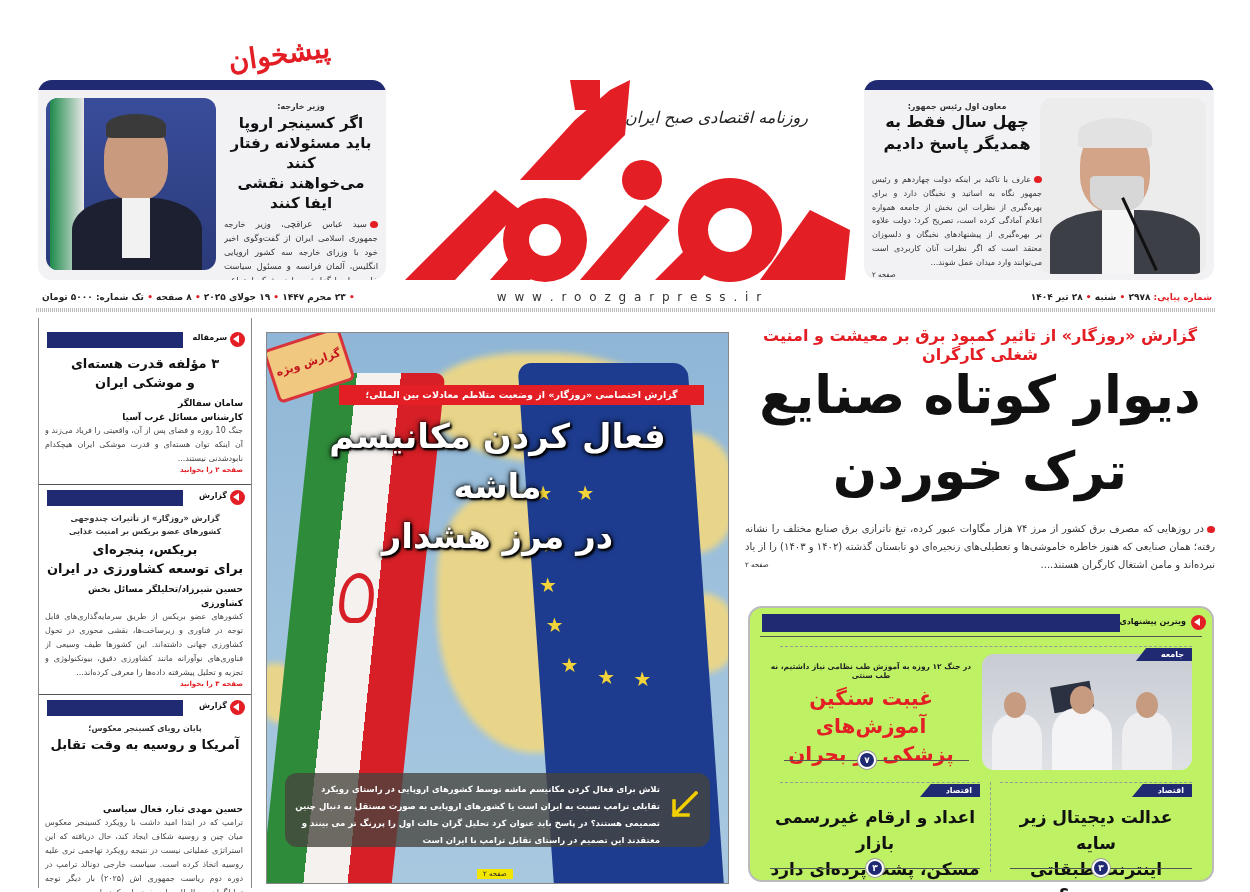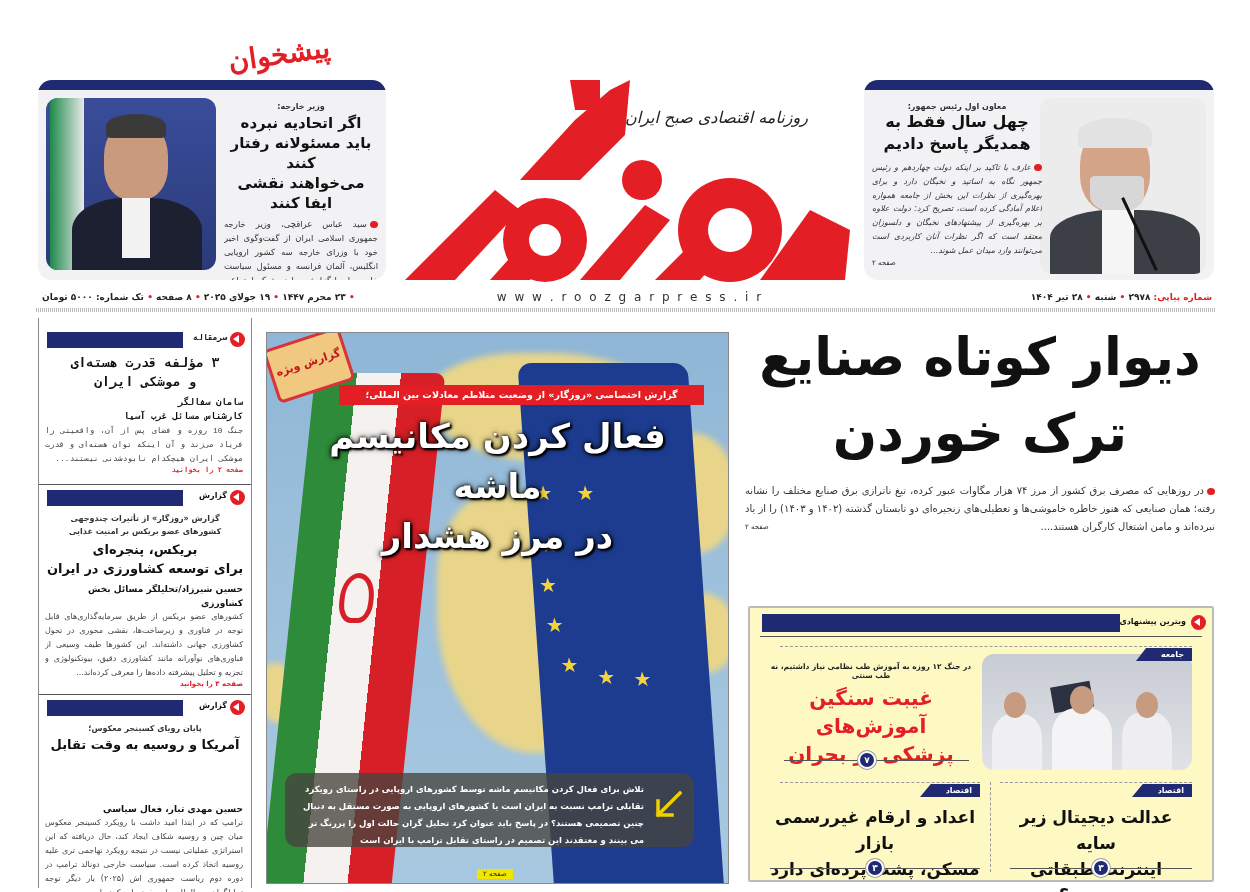--- a/index.html
+++ b/index.html
@@ -42,32 +42,32 @@
   .flag-ir { position: absolute; left: 20px; top: 40px; width: 130px; height: 540px; transform: skewX(-6deg);
     background: linear-gradient(90deg, #2e8b3a 0 32%, #f4f1ee 32% 66%, #d61f26 66% 100%); border-radius: 10px; }
   .flag-ir .emb { position: absolute; left: 48px; top: 200px; width: 34px; height: 50px; border: 5px solid #d61f26; border-radius: 50% 50% 40% 40%; }
   .flag-eu { position: absolute; left: 270px; top: 30px; width: 170px; height: 560px; background: #1d3c8f; border-radius: 14px; transform: skewX(4deg); }
   .star { position: absolute; color: #f2d33a; font-size: 20px; }
   .stamp { position: absolute; left: 2px; top: 4px; width: 80px; height: 56px; transform: rotate(-18deg);
     border: 3px solid #d8323a; border-radius: 6px; background: #f1c880; color: #c4151c; font-weight: bold; font-size: 11px; text-align: center; line-height: 46px; }
   .feat-kicker { position: absolute; left: 72px; top: 52px; width: 365px; height: 20px; background: #e31e24; color: #fff; font-size: 9.5px; font-weight: bold; text-align: center; line-height: 20px; }
   .feat-title { position: absolute; left: 20px; right: 20px; top: 78px; text-align: center; color: #fff; font-weight: bold; font-size: 34px; line-height: 50px;
     text-shadow: 0 0 3px #000, 0 0 6px #000, 2px 2px 2px #000; }
-  .feat-caption { position: absolute; left: 18px; right: 34px; top: 440px; height: 74px; background: rgba(70,68,62,0.78); border-radius: 12px;
+  .feat-caption { position: absolute; left: 18px; right: 18px; top: 440px; height: 74px; background: rgba(70,68,62,0.78); border-radius: 12px;
     color: #fff; font-size: 8.5px; font-weight: bold; line-height: 17px; padding: 8px 50px 8px 10px; text-align: right; }
   .feat-arrow { position: absolute; right: 12px; top: 18px; width: 28px; height: 28px; }
   .feat-ref { position: absolute; left: 210px; bottom: 4px; background: #f2e500; font-size: 7px; padding: 1px 6px; color: #222; }
 
   
   .supra { font-weight: bold; font-size: 16px; color: #e31e24; text-align: center; }
   .headline { font-weight: bold; font-size: 52px; line-height: 62px; text-align: center; color: #111; letter-spacing: -1px; }
   .lead { font-size: 10px; line-height: 18px; color: #333; text-align: justify; }
 
   
-  .vitrin { position: absolute; left: 748px; top: 606px; width: 466px; height: 276px; border: 2px solid #bbb; border-radius: 2px; background: #fef9c3; }
+  .vitrin { position: absolute; left: 748px; top: 606px; width: 466px; height: 276px; border: 2px solid #bbb; border-radius: 14px; background: #bef264; }
   .tag { position: absolute; background: #202a72; color: #fff; font-size: 8px; font-weight: bold; padding: 2px 8px 2px 6px; clip-path: polygon(18% 0, 100% 0, 100% 100%, 0 100%); text-align: right; }
   .pg-circle { position: absolute; width: 18px; height: 18px; border-radius: 50%; background: #202a72; border: 2px solid #fff; box-shadow: 0 0 0 1px #999; color: #fff; font-size: 9px; font-weight: bold; text-align: center; line-height: 14px; }
   .hr { position: absolute; height: 1px; background: #555; }
   .dotline { position: absolute; height: 0; border-top: 1px dashed #999; }
   .vt-title { font-weight: bold; font-size: 17px; line-height: 26px; text-align: center; color: #111; }
   .watermark-fa { position: absolute; font-family: "DejaVu Serif", serif; font-weight: bold; color: #e31e24; }
 </style>
 </head>
 <body>
 
@@ -78,21 +78,21 @@
   <div class="bar"></div>
   <div class="photo" style="left:8px; top:18px; width:170px; height:172px; background: linear-gradient(180deg,#3a4d9a 0%,#2a3a7a 100%);">
     <div class="abs" style="left:4px; top:0; width:34px; height:172px; background:linear-gradient(90deg,#1d8a4a,#e8e8e8);"></div>
     <div class="abs" style="left:58px; top:22px; width:64px; height:80px; background:#c99a7d; border-radius:45% 45% 40% 40%;"></div>
     <div class="abs" style="left:60px; top:16px; width:60px; height:24px; background:#3a3a3a; border-radius:50% 50% 10% 10%;"></div>
     <div class="abs" style="left:26px; top:100px; width:130px; height:80px; background:#1c2030; border-radius:40% 40% 0 0;"></div>
     <div class="abs" style="left:76px; top:100px; width:28px; height:60px; background:#f2f2f2;"></div>
   </div>
   <div class="abs" style="left:186px; top:22px; width:154px;">
     <div class="kicker" style="margin-bottom:2px;">وزیر خارجه:</div>
-    <div class="top-title">اگر اتحادیه نبرده</div>
+    <div class="top-title">اگر کسینجر اروپا</div>
     <div class="top-title">باید مسئولانه رفتار کنند</div>
     <div class="top-title">می‌خواهند نقشی ایفا کنند</div>
     <div class="top-body" style="margin-top:4px; height:84px; overflow:hidden;">
       <span class="bullet"></span><span>سید عباس عراقچی، وزیر خارجه جمهوری اسلامی ایران از گفت‌وگوی اخیر خود با وزرای خارجه سه کشور اروپایی انگلیس، آلمان فرانسه و مسئول سیاست خارجی اروپا گزارشی را در شبکه اجتماعی ایکس منتشر کرد...</span>
     </div>
 
   </div>
 </div>
 
 <div class="abs" style="left:400px; top:80px; width:450px; height:205px;">
@@ -124,21 +124,21 @@
     <div class="abs" style="left:38px; top:20px; width:74px; height:30px; background:#e2e2e2; border-radius:50% 50% 10% 10%;"></div>
     <div class="abs" style="left:50px; top:78px; width:54px; height:36px; background:#d7d7d7; border-radius:10% 10% 45% 45%;"></div>
     <div class="abs" style="left:10px; top:112px; width:150px; height:70px; background:#3c3f46; border-radius:40% 40% 0 0;"></div>
     <div class="abs" style="left:62px; top:112px; width:32px; height:64px; background:#f5f5f5;"></div>
     <div class="abs" style="left:98px; top:96px; width:3px; height:80px; background:#111; transform:rotate(-25deg);"></div>
   </div>
   <div class="abs" style="left:8px; top:22px; width:170px;">
     <div class="kicker">معاون اول رئیس جمهور:</div>
     <div class="top-title" style="font-size:16px; line-height:22px;">چهل سال فقط به</div>
     <div class="top-title" style="font-size:16px; line-height:22px;">همدیگر پاسخ دادیم</div>
-    <div class="top-body" style="margin-top:6px; height:98px; overflow:hidden; font-size:8px; line-height:13.8px;font-style:italic;">
+    <div class="top-body" style="margin-top:18px; height:98px; overflow:hidden; font-size:8px; line-height:13.8px;">
       <span class="bullet"></span><span>عارف با تاکید بر اینکه دولت چهاردهم و رئیس جمهور نگاه به اساتید و نخبگان دارد و برای بهره‌گیری از نظرات این بخش از جامعه همواره اعلام آمادگی کرده است، تصریح کرد: دولت علاوه بر بهره‌گیری از پیشنهادهای نخبگان و دلسوزان معتقد است که اگر نظرات آنان کاربردی است می‌توانند وارد میدان عمل شوند...</span>
     </div>
     <div class="page-ref" style="text-align:left;">صفحه ۲</div>
   </div>
 </div>
 
 <div class="abs dateline" style="right:38px; top:292px;">
   <span class="red">شماره پیاپی:</span>
   <span>۲۹۷۸</span>
   <span class="red">•</span>
@@ -153,21 +153,21 @@
   <span>۱۹ جولای ۲۰۲۵</span>
   <span class="red">•</span>
   <span>۸ صفحه</span>
   <span class="red">•</span>
   <span>تک شماره: ۵۰۰۰ تومان</span>
 </div>
 <div class="abs rule" style="left:36px; top:308px; width:1180px;"></div>
 
 <div class="abs side-box" style="left:38px; top:318px; width:214px; height:570px;">
 
-  <div style="position:absolute; top:12px; left:0; right:0; height:152px;font-family:Liberation Mono, monospace;">
+  <div style="position:absolute; top:12px; left:0; right:0; height:152px;">
     <div class="sec-head">
       <div class="navybar"></div>
       <div class="label">سرمقاله</div>
       <div class="icon"></div>
     </div>
     <div class="side-title" style="margin-top:6px;">۳ مؤلفه قدرت هسته‌ای</div>
     <div class="side-title">و موشکی ایران</div>
     <div style="padding:4px 8px 0 6px;">
       <div class="side-author">سامان سفالگر</div>
       <div class="side-author">کارشناس مسائل غرب آسیا</div>
@@ -239,20 +239,21 @@
   <div class="feat-caption">
     <svg class="feat-arrow" viewBox="0 0 28 28">
       <path d="M26 2 L4 24 M4 24 L4 10 M4 24 L18 24" stroke="#f2d000" stroke-width="3.5" fill="none" stroke-linecap="square"></path>
     </svg>
     <span>تلاش برای فعال کردن مکانیسم ماشه توسط کشورهای اروپایی در راستای رویکرد تقابلی ترامپ نسبت به ایران است یا کشورهای اروپایی به صورت مستقل به دنبال چنین تصمیمی هستند؟ در پاسخ باید عنوان کرد تحلیل گران حالت اول را پررنگ تر می بینند و معتقدند این تصمیم در راستای تقابل ترامپ با ایران است</span>
   </div>
   <div class="feat-ref">صفحه ۲</div>
 </div>
 
 <div class="abs" style="left:745px; top:326px; width:470px;">
+  <div class="supra">گزارش «روزگار» از تاثیر کمبود برق بر معیشت و امنیت شغلی کارگران</div>
   <div class="headline">دیوار کوتاه صنایع</div>
   <div class="headline" style="margin-top:14px;">ترک خوردن</div>
   <div class="lead" style="margin-top:18px;">
     <span class="bullet"></span><span>در روزهایی که مصرف برق کشور از مرز ۷۴ هزار مگاوات عبور کرده، تیغ ناترازی برق صنایع مختلف را نشانه رفته؛ همان صنایعی که هنوز خاطره خاموشی‌ها و تعطیلی‌های زنجیره‌ای دو تابستان گذشته (۱۴۰۲ و ۱۴۰۳) را از یاد نبرده‌اند و مامن اشتغال کارگران هستند....</span>
     <span class="page-ref" style="float:left;">صفحه ۲</span>
   </div>
 </div>
 
 <div class="vitrin">
   <div class="sec-head abs" style="left:0; right:0; top:6px;">

